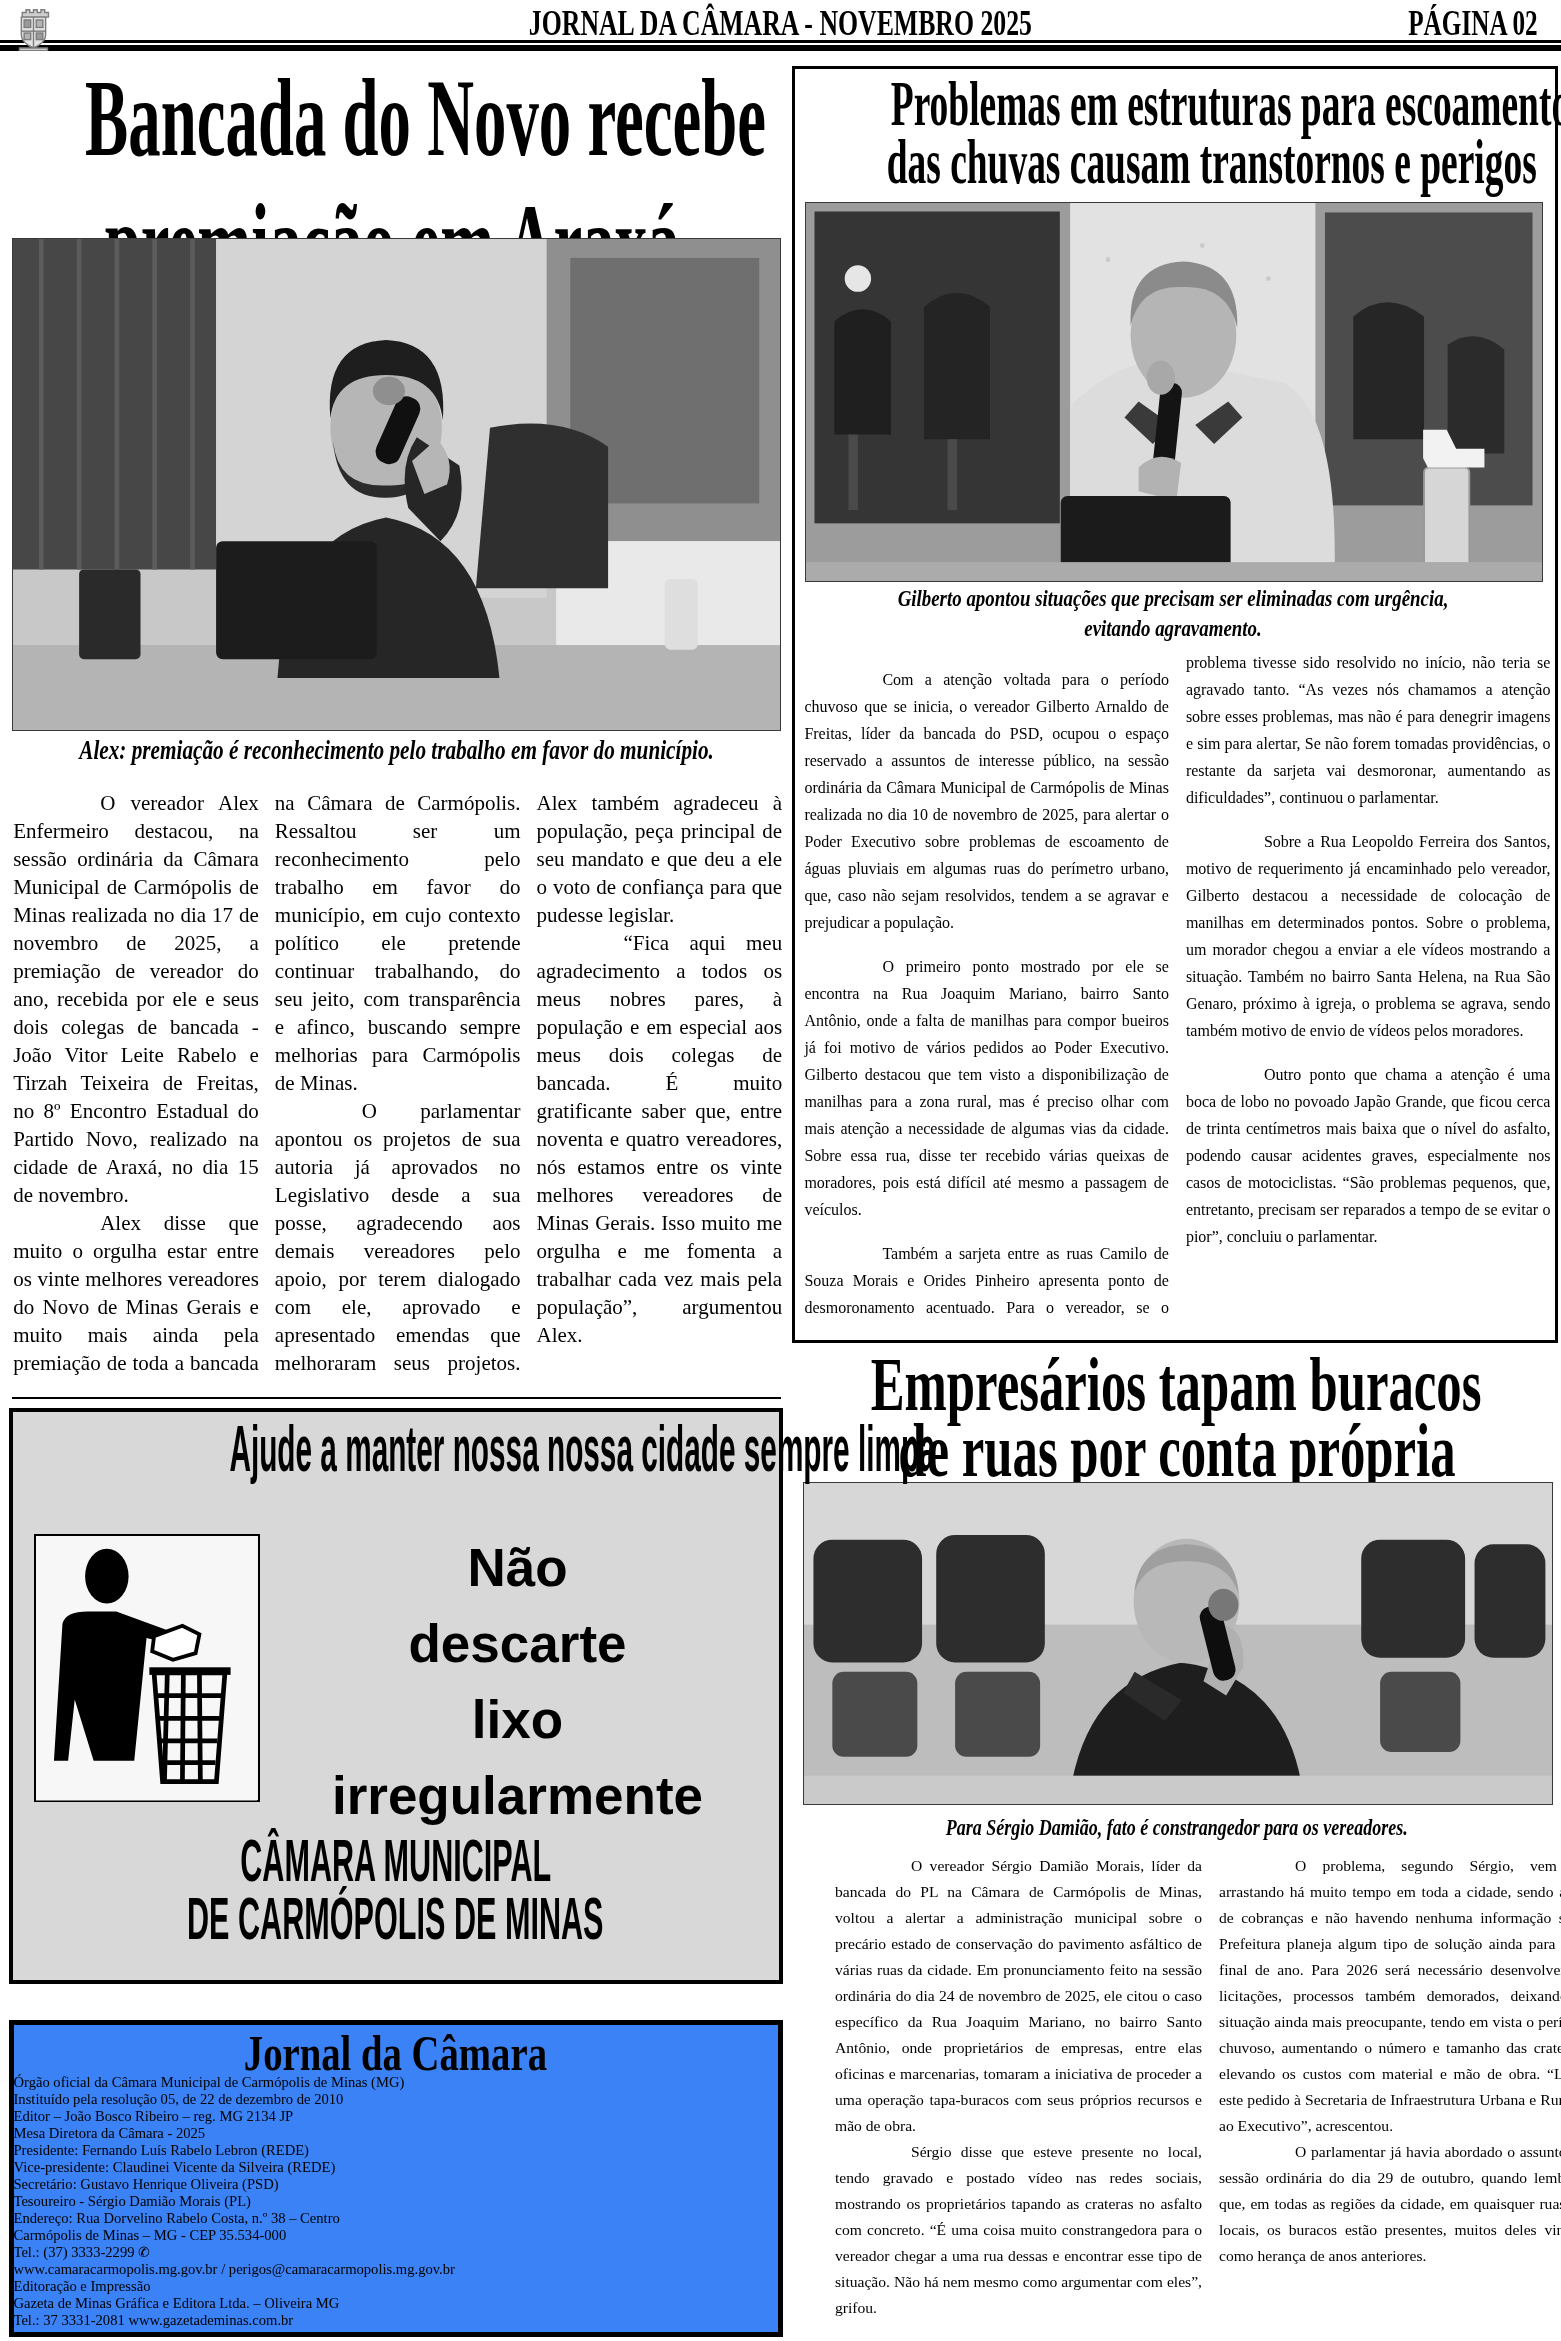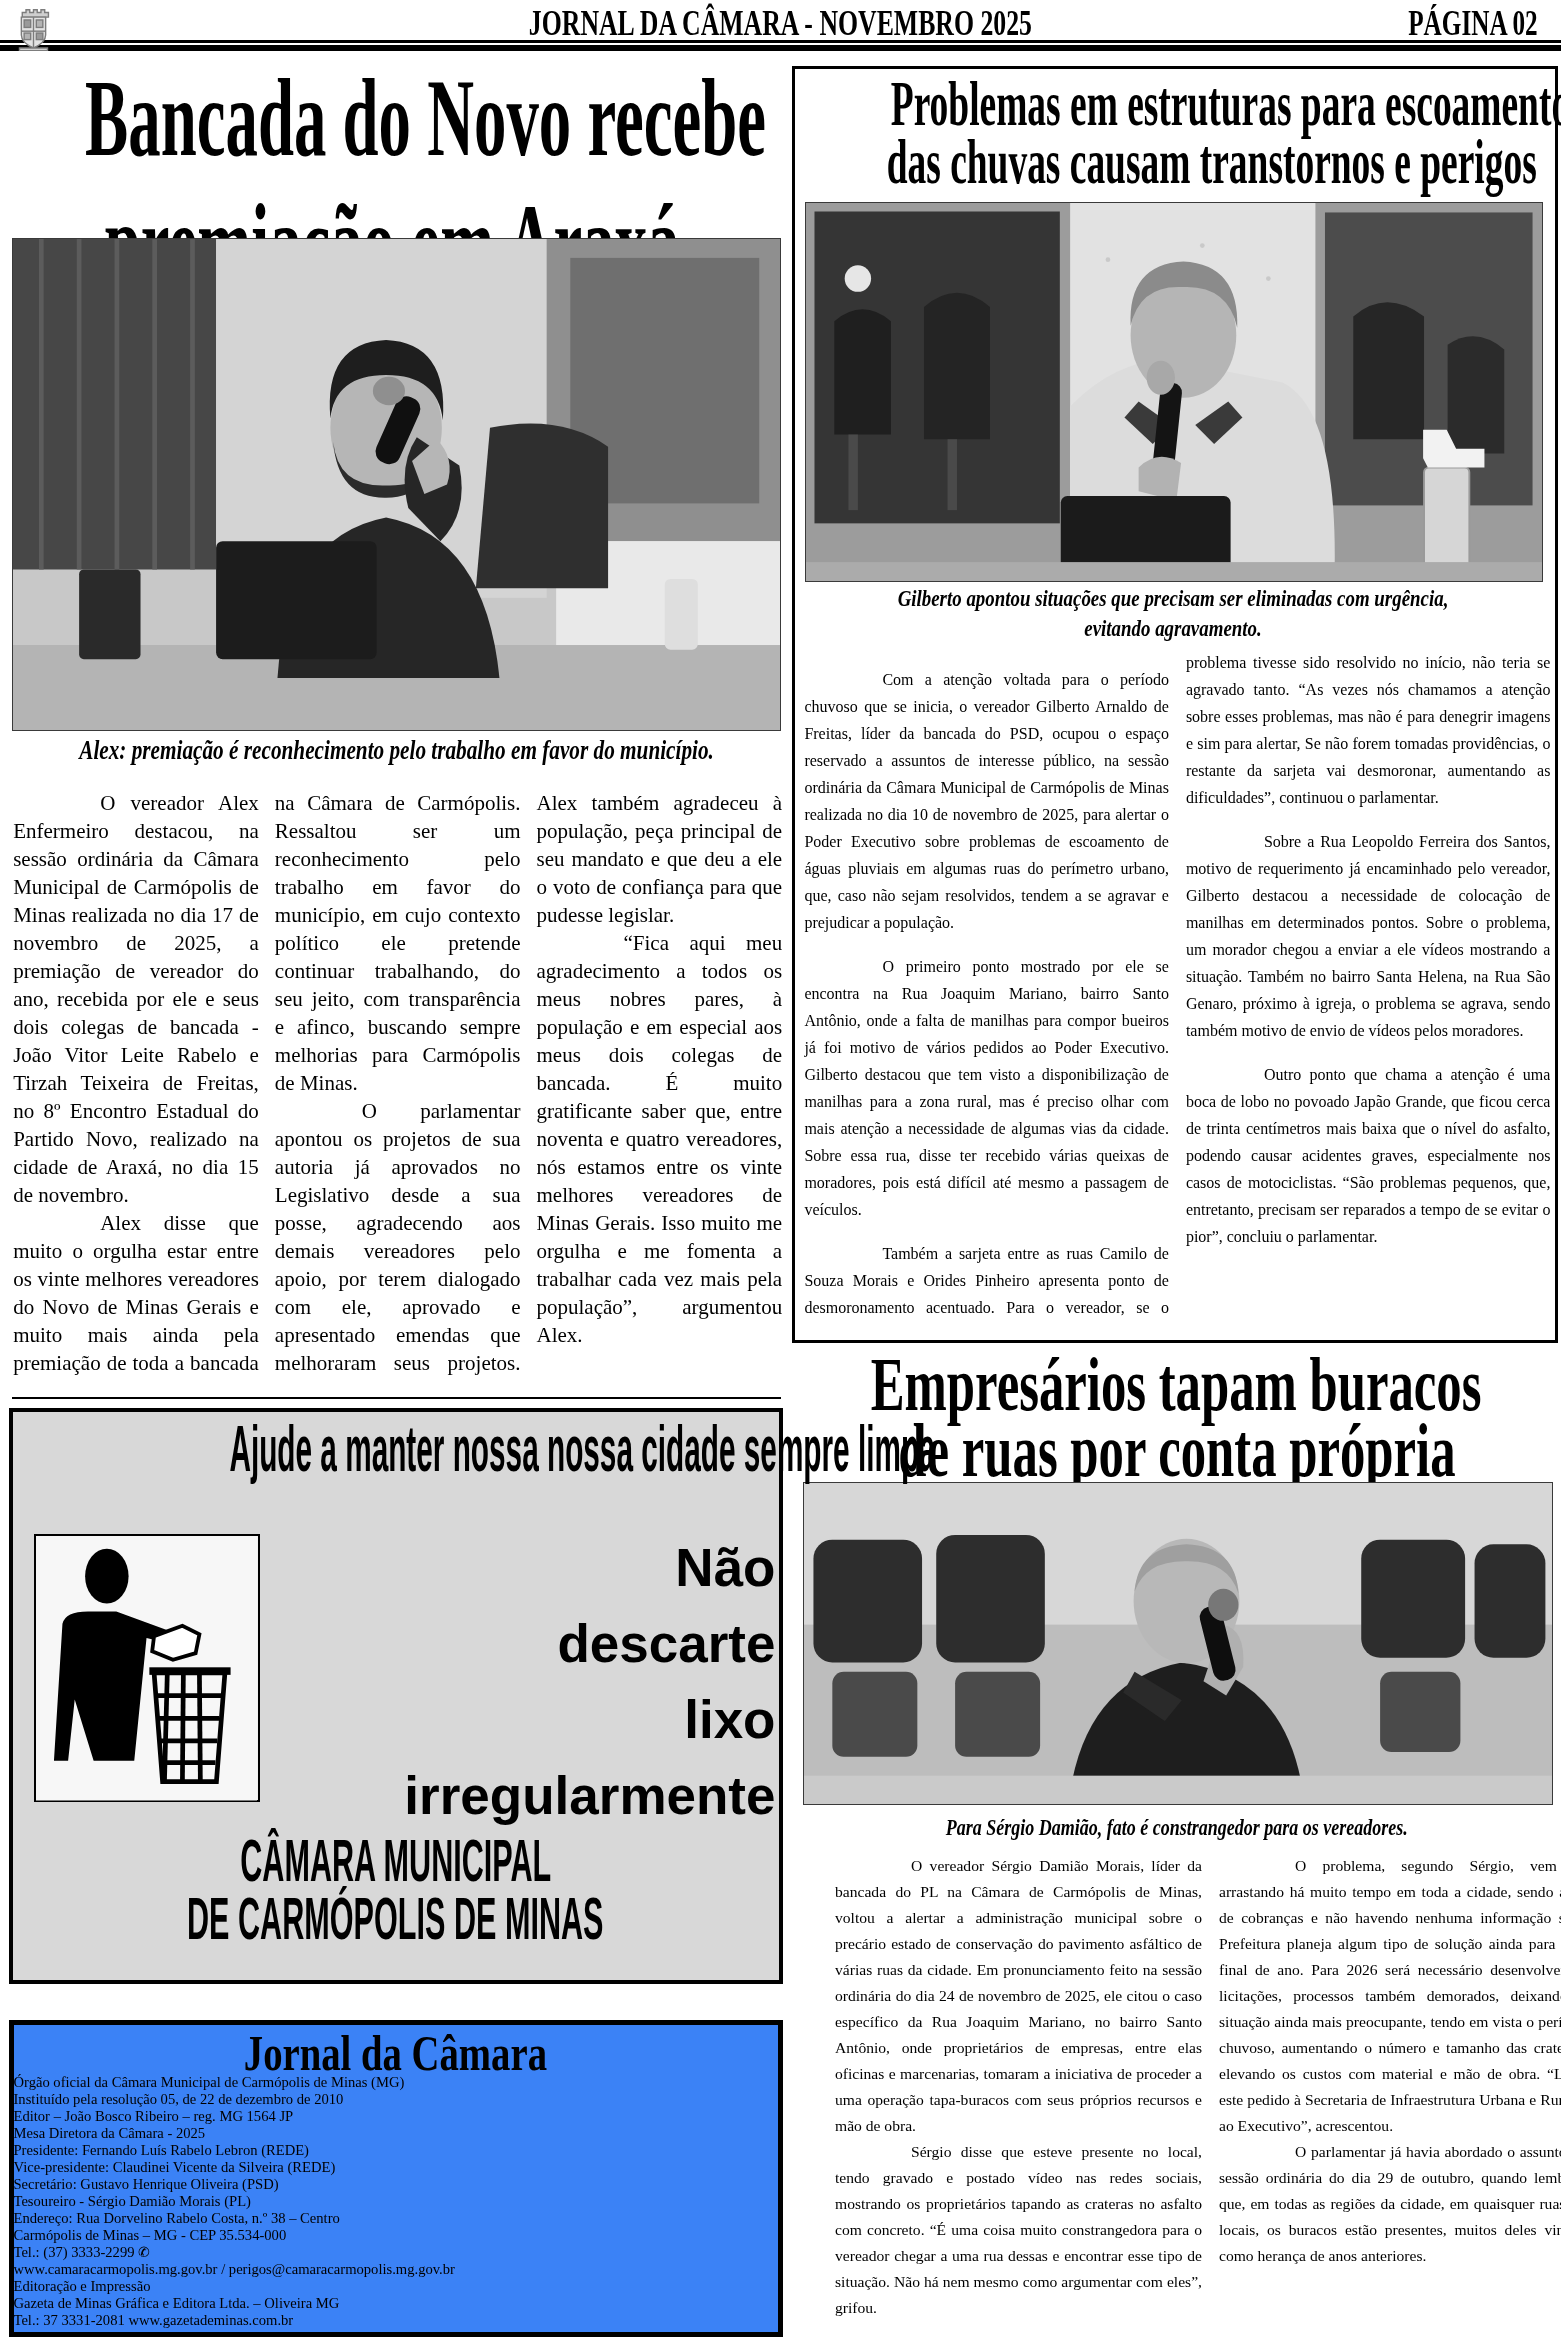--- a/index.html
+++ b/index.html
@@ -49,21 +49,21 @@
   .photo svg{display:block;width:100%;height:100%;}
 
   .rightbox{left:792px;top:66px;width:760px;height:1271px;border:3.3px solid #000;background:#fff;}
 
   
   .adbox{left:8.5px;top:1408px;width:766px;height:568px;border:4.2px solid #000;background:#d8d8d8;
          font-family:"Liberation Sans",sans-serif;}
   .ad-title{left:0;right:0;top:9.4px;text-align:right;font-weight:bold;font-size:48px;white-space:nowrap;}
   .ad-title>span{display:inline-block;transform:scale(.62,1.35);}
   .ad-iconbox{left:21px;top:122px;width:222px;height:264px;background:#f2f2f2;border:2.8px solid #000;}
-  .ad-msg{left:255px;right:3px;top:118px;text-align:right;font-weight:bold;font-size:53px;line-height:76px;}
+  .ad-msg{left:255px;right:11px;top:118px;text-align:center;font-weight:bold;font-size:53px;line-height:76px;}
   .ad-org{left:0;right:0;text-align:center;font-weight:bold;font-size:45px;white-space:nowrap;}
   .ad-org>span{display:inline-block;transform:scale(.68,1.3);}
 
   
   .mast{left:8.5px;top:2020px;width:764px;height:307px;border:5.2px solid #000;background:#3b82f6;}
   .mast-title{left:0;right:0;top:2.8px;text-align:center;font-weight:bold;font-size:43px;white-space:nowrap;}
   .mast-title>span{display:inline-block;transform:scale(.9,1.2);}
   .mast-lines{left:0;right:0;top:49px;text-align:left;font-size:14.6px;line-height:17px;}
   .mast-lines div{white-space:nowrap;}
   .wa{font-family:"DejaVu Sans",sans-serif;font-size:14px;}
@@ -296,21 +296,21 @@
     </div>
   </aside>
 
   <footer class="abs mast">
     <div class="abs mast-title">
       <span>Jornal da Câmara</span>
     </div>
     <div class="abs mast-lines">
       <div>Órgão oficial da Câmara Municipal de Carmópolis de Minas (MG)</div>
       <div>Instituído pela resolução 05, de 22 de dezembro de 2010</div>
-      <div>Editor – João Bosco Ribeiro – reg. MG 1564 JP</div>
+      <div>Editor – João Bosco Ribeiro – reg. MG 2134 JP</div>
       <div>Mesa Diretora da Câmara - 2025</div>
       <div>Presidente: Fernando Luís Rabelo Lebron (REDE)</div>
       <div>Vice-presidente: Claudinei Vicente da Silveira (REDE)</div>
       <div>Secretário: Gustavo Henrique Oliveira (PSD)</div>
       <div>Tesoureiro - Sérgio Damião Morais (PL)</div>
       <div>Endereço: Rua Dorvelino Rabelo Costa, n.º 38 – Centro</div>
       <div>Carmópolis de Minas – MG -  CEP 35.534-000</div>
       <div>
         <span>Tel.: (37) 3333-2299</span>
         <span class="wa">✆</span>

